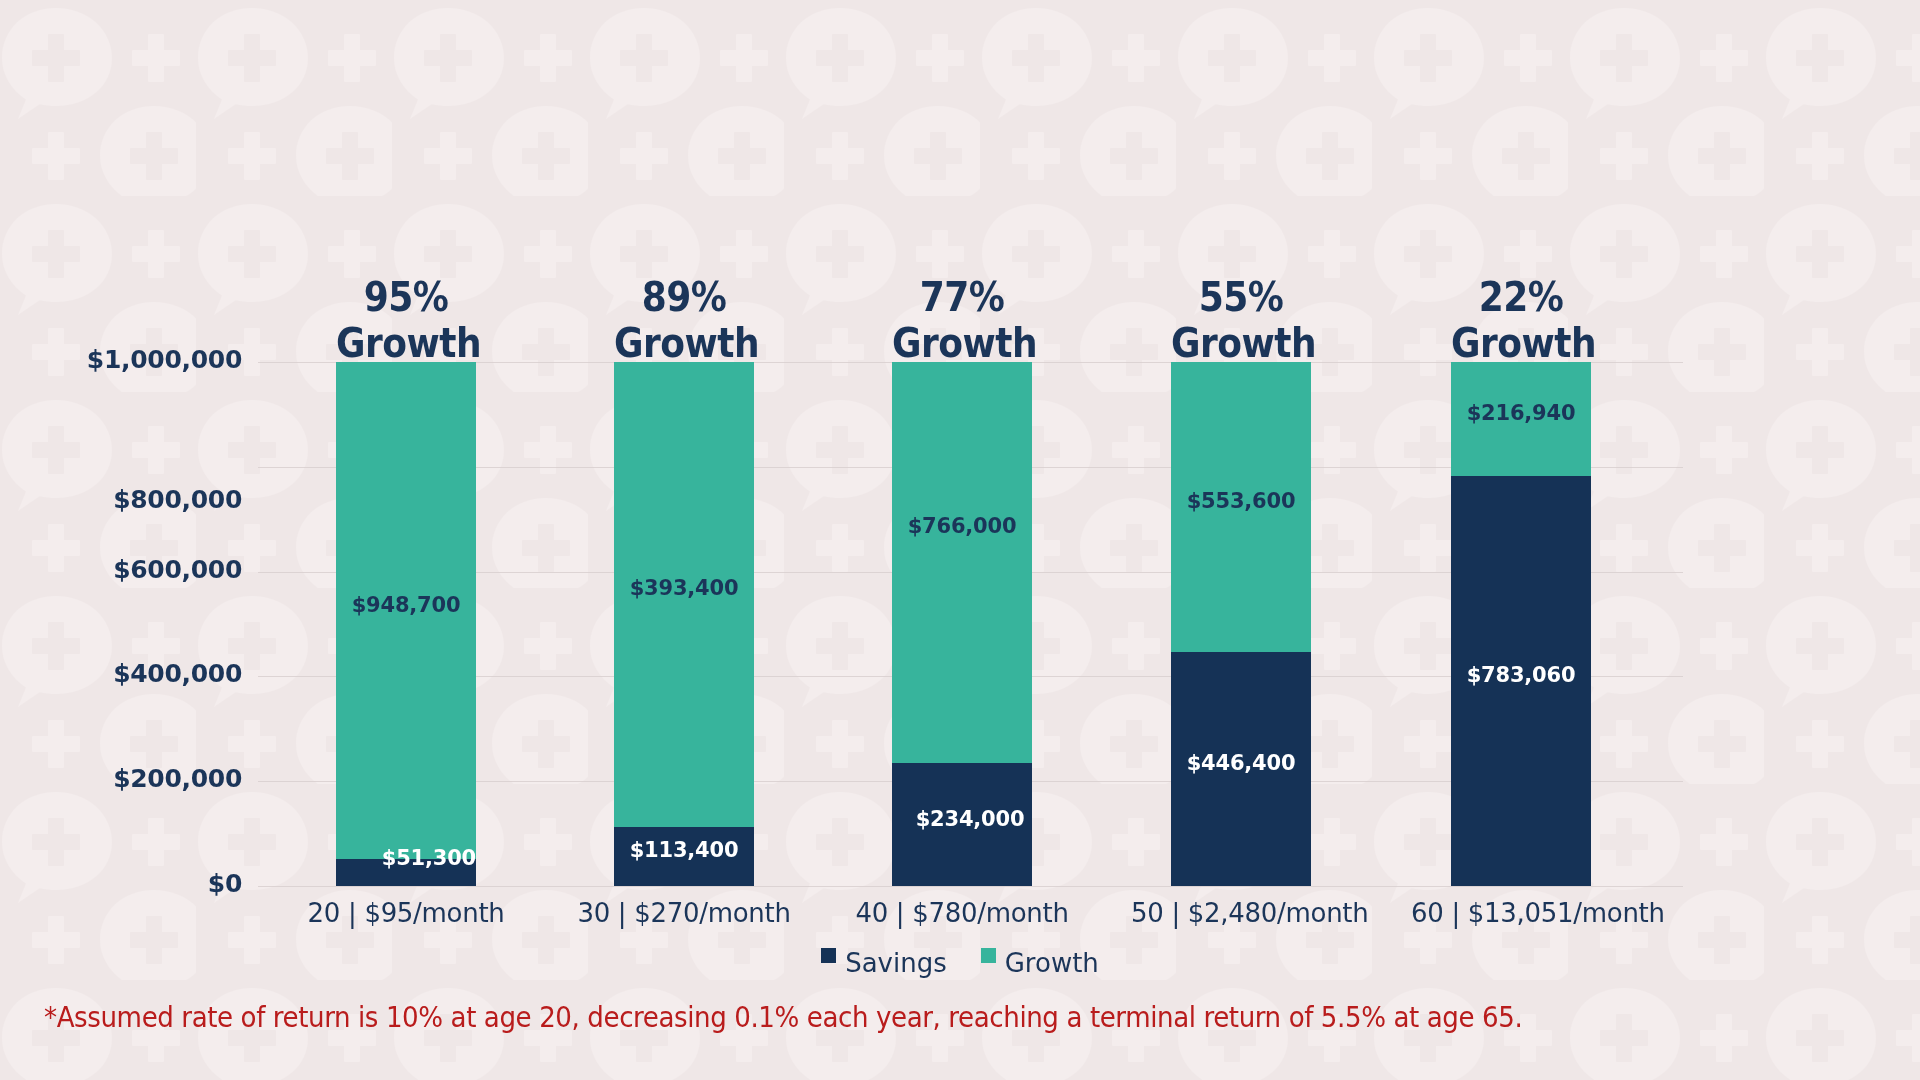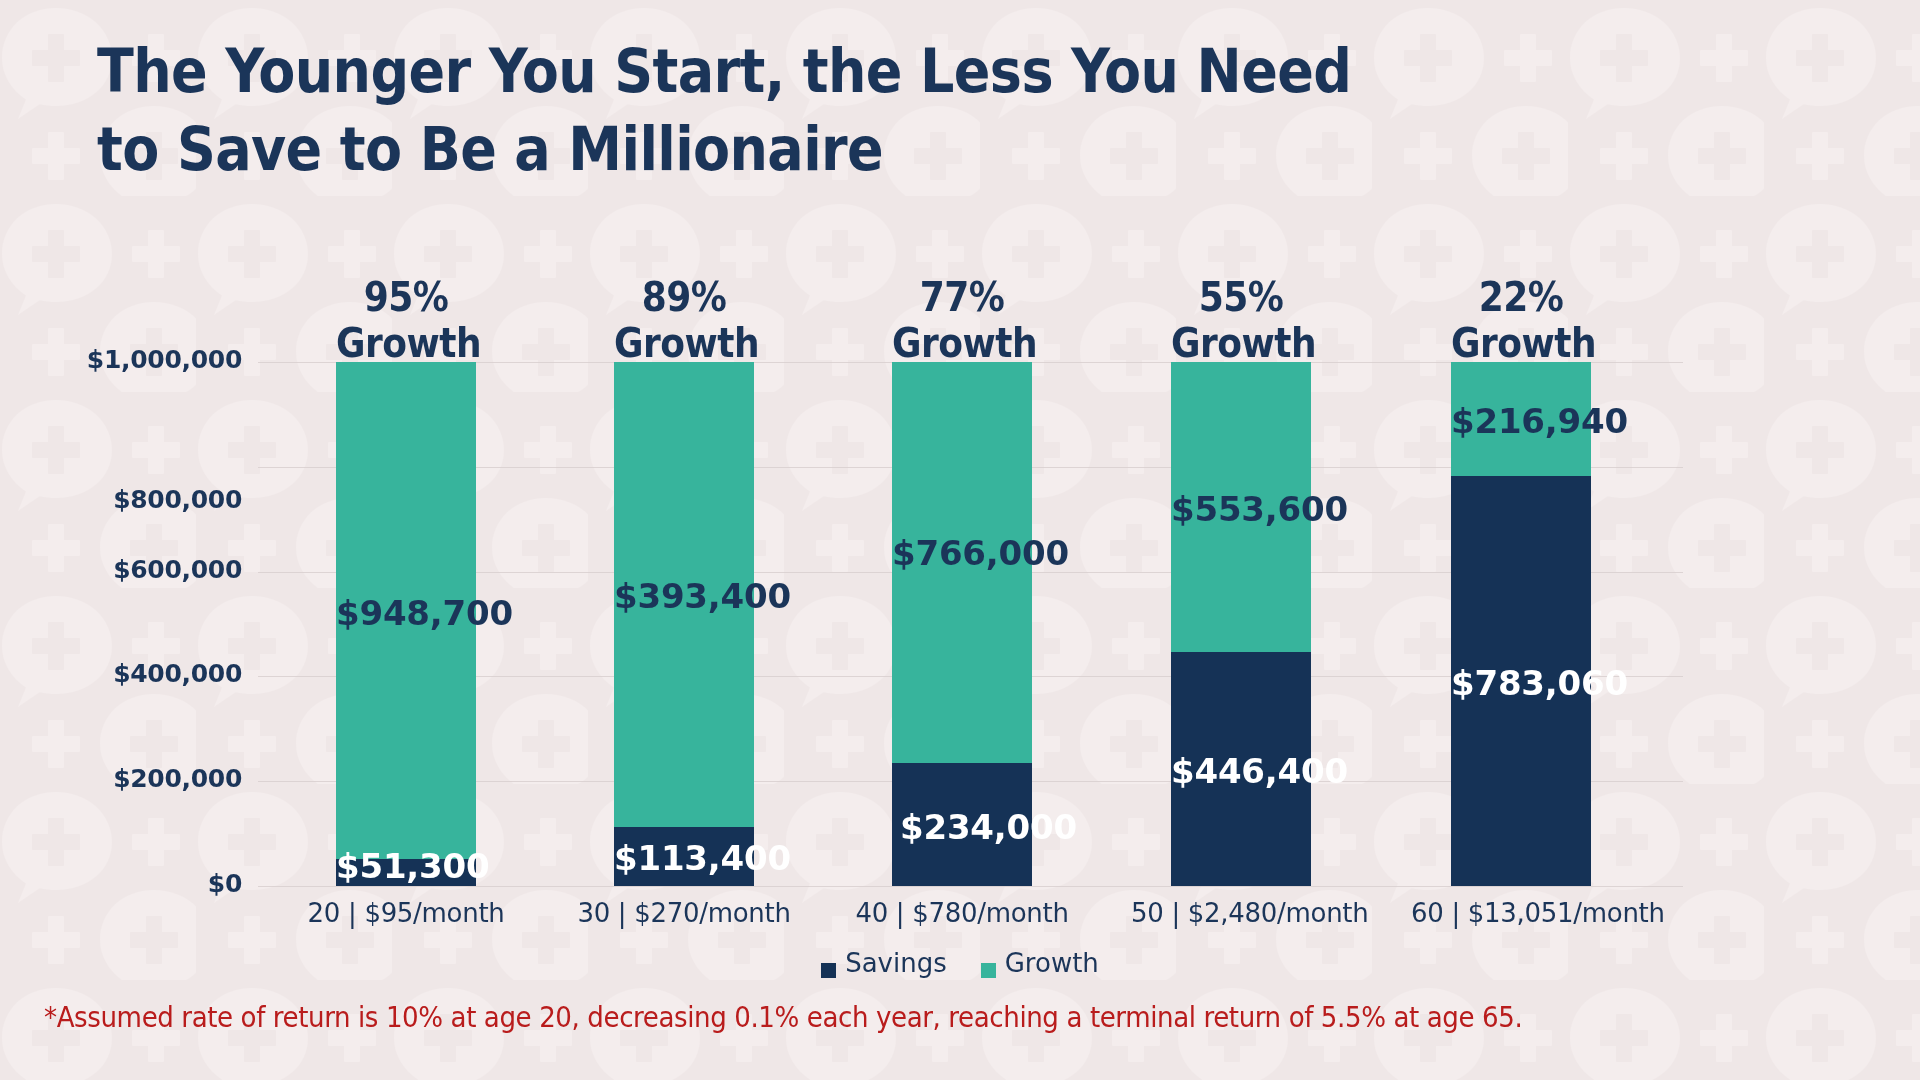--- a/index.html
+++ b/index.html
@@ -44,21 +44,21 @@
   
   .bargroup{position:absolute;top:0;height:1080px;}
   .bar-growth,.bar-savings{
     position:absolute;left:0;width:100%;
   }
   .bar-growth{background:#37b49c;}
   .bar-savings{background:#153256;}
 
   .seg-label{
     position:absolute;left:0;width:100%;
-    text-align:center;font-size:34px;font-weight:bold;
+    text-align:center;font-size:21px;font-weight:bold;
     font-family:"DejaVu Sans","Liberation Sans",sans-serif;
     letter-spacing:-0.2px;white-space:nowrap;
   }
   .seg-label.growth{color:#1b3559;}
   .seg-label.savings{color:#ffffff;}
 
   .growth-pct{
     position:absolute;top:248px;left:0;width:100%;
     text-align:center;color:#1b3559;
     font-size:40px;font-weight:bold;line-height:1.16;
@@ -71,21 +71,21 @@
     font-size:26px;font-weight:500;white-space:nowrap;
     font-family:"DejaVu Sans","Liberation Sans",sans-serif;
     letter-spacing:-0.3px;
   }
 
   
   #legend{
     position:absolute;top:948px;left:0;width:1920px;
     display:flex;justify-content:center;align-items:center;gap:34px;
   }
-  .legend-item{display:flex;align-items:flex-end;gap:9px;}
+  .legend-item{display:flex;align-items:flex-start;gap:9px;}
   .legend-swatch{width:15px;height:15px;display:inline-block;}
   .legend-text{
     color:#1b3559;font-size:26px;font-weight:500;
     font-family:"DejaVu Sans","Liberation Sans",sans-serif;
   }
 
   
   #footnote{
     position:absolute;left:44px;top:1000px;
     color:#b91c1c;font-size:29px;font-weight:500;
@@ -131,21 +131,20 @@
         </g>
       </pattern>
     </defs>
     <rect x="0" y="0" width="1920" height="1080" fill="#efe7e7"></rect>
     <rect x="0" y="0" width="1920" height="1080" fill="url(#bubblepat)"></rect>
   </svg>
 </div>
 
 <div id="frame">
 
-  <div id="title">The Younger You Start, the Less You Need to Save to Be a Millionaire</div>
 
   <div id="plot">
 
     <div id="gridlayer">
         <div class="gridline" style="top: 886px;"></div>
         <div class="gridline" style="top: 781.2px;"></div>
         <div class="gridline" style="top: 676.4px;"></div>
         <div class="gridline" style="top: 571.6px;"></div>
         <div class="gridline" style="top: 466.8px;"></div>
         <div class="gridline" style="top: 362px;"></div>
@@ -178,21 +177,21 @@
           <div class="seg-label savings" style="top: 838.289px;">$113,400</div>
           <div class="growth-pct">
             <div>89%</div>
             <div>Growth</div>
           </div>
           <div class="xcat">30 | $270/month</div>
         </div>
         <div class="bargroup" style="left: 892px; width: 140px;">
           <div class="bar-growth" style="top: 362px; height: 401.384px;"></div>
           <div class="bar-savings" style="top: 763.384px; height: 122.616px;"></div>
-          <div class="seg-label growth" style="top: 533px;">$766,000</div>
+          <div class="seg-label growth" style="top: 514px;">$766,000</div>
           <div class="seg-label savings" style="top: 806.692px; padding-left: 8px;">$234,000</div>
           <div class="growth-pct">
             <div>77%</div>
             <div>Growth</div>
           </div>
           <div class="xcat">40 | $780/month</div>
         </div>
         <div class="bargroup" style="left: 1171px; width: 140px;">
           <div class="bar-growth" style="top: 362px; height: 290.086px;"></div>
           <div class="bar-savings" style="top: 652.086px; height: 233.914px;"></div>

